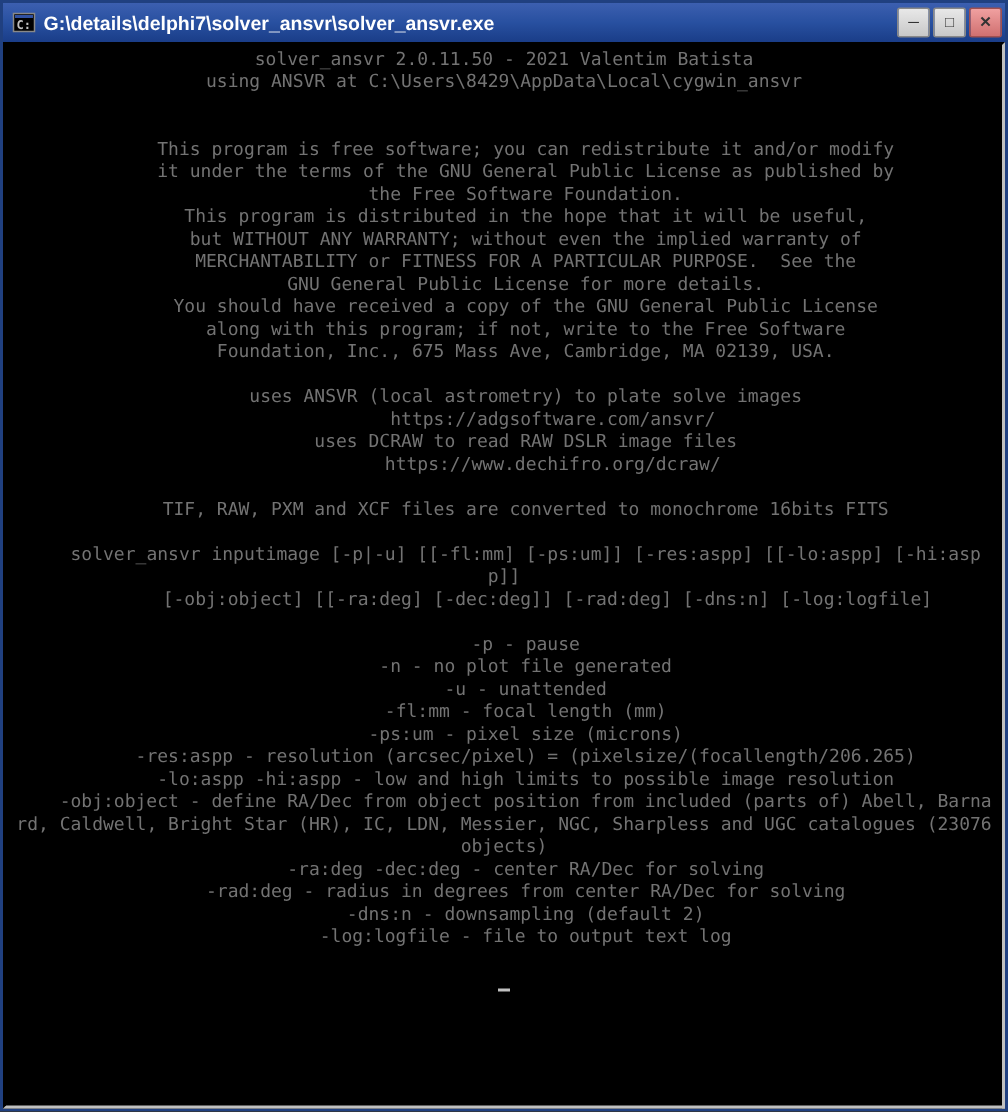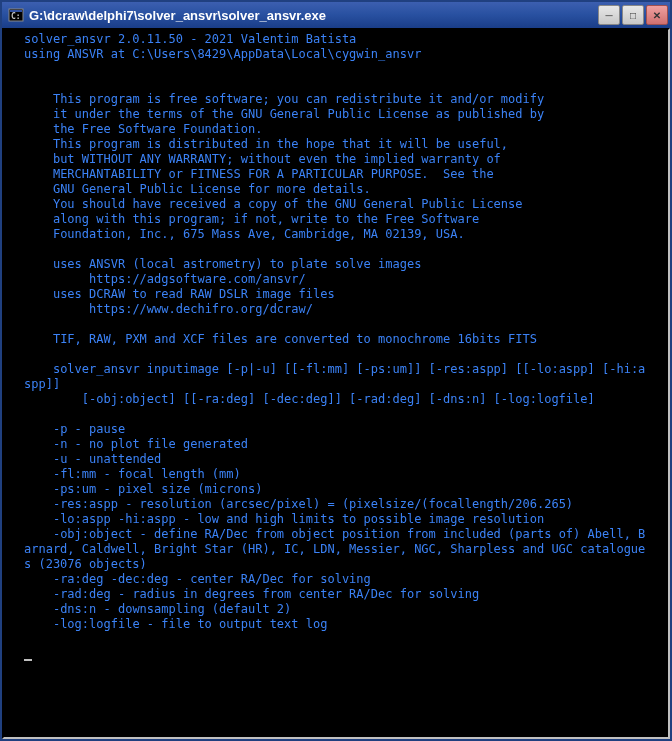--- a/index.html
+++ b/index.html
@@ -60,32 +60,33 @@
       color: #333;
       cursor: pointer;
     }
     .titlebar-btn.close {
       background: linear-gradient(to bottom, #f0a0a0 0%, #d07070 100%);
       border-color: #a05050;
     }
     .console {
       flex: 1;
       background: #000;
-      color: #3b82f6;
+      color: #737373;
       font-family: "Lucida Console", Monaco, monospace;
       font-size: 12px;
       line-height: 15px;
-      padding: 2px 20px;
+      padding: 2px 4px;
       overflow: hidden;
       white-space: pre-wrap;
       border: 2px inset #808080;
       border-top-color: #404040;
       border-left-color: #404040;
       border-right-color: #c0c0c0;
       border-bottom-color: #c0c0c0;
+      text-align: center;
     }
     .console-line {
       white-space: pre-wrap;
       word-break: break-all;
     }
     .cursor {
       display: inline-block;
       width: 8px;
       height: 2px;
       background: #c0c0c0;
@@ -98,21 +99,21 @@
 
 <div class="window">
   <div class="titlebar">
     <span class="titlebar-icon">
       <svg width="16" height="16" viewBox="0 0 16 16">
         <rect x="1" y="2" width="14" height="12" fill="#000" stroke="#888" stroke-width="1"></rect>
         <rect x="2" y="3" width="12" height="2" fill="#3050a0"></rect>
         <text x="3" y="12" font-size="8" fill="#c0c0c0" font-family="monospace">C:</text>
       </svg>
     </span>
-    <span class="titlebar-title">G:\dcraw\delphi7\solver_ansvr\solver_ansvr.exe</span>
+    <span class="titlebar-title">G:\details\delphi7\solver_ansvr\solver_ansvr.exe</span>
     <div class="titlebar-buttons">
       <div class="titlebar-btn">
         <span>─</span>
       </div>
       <div class="titlebar-btn">
         <span>□</span>
       </div>
       <div class="titlebar-btn close">
         <span>✕</span>
       </div>

